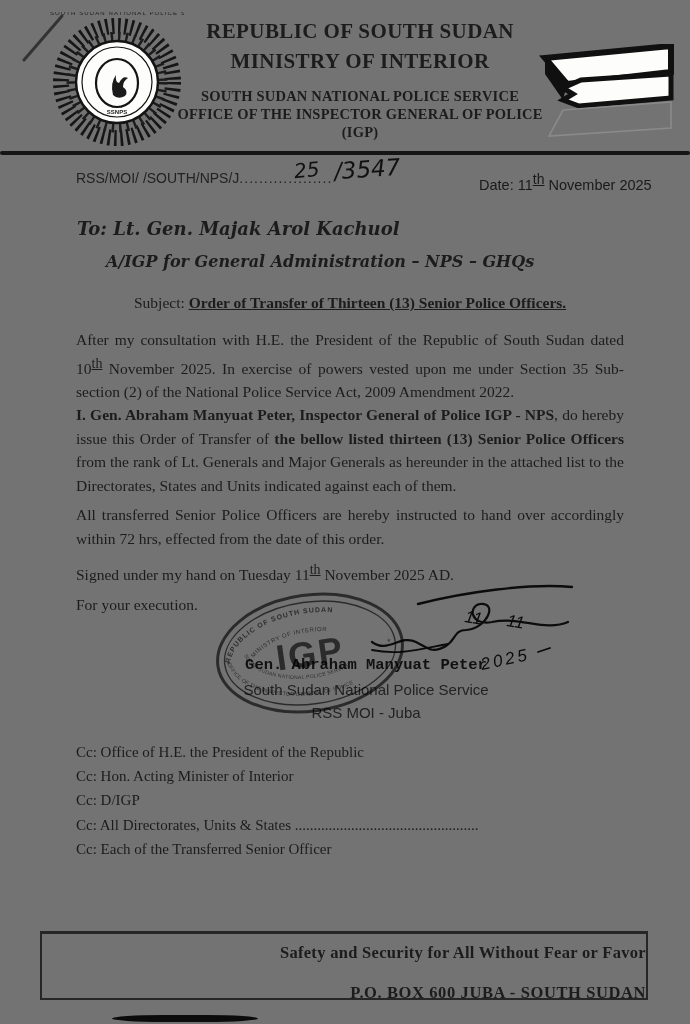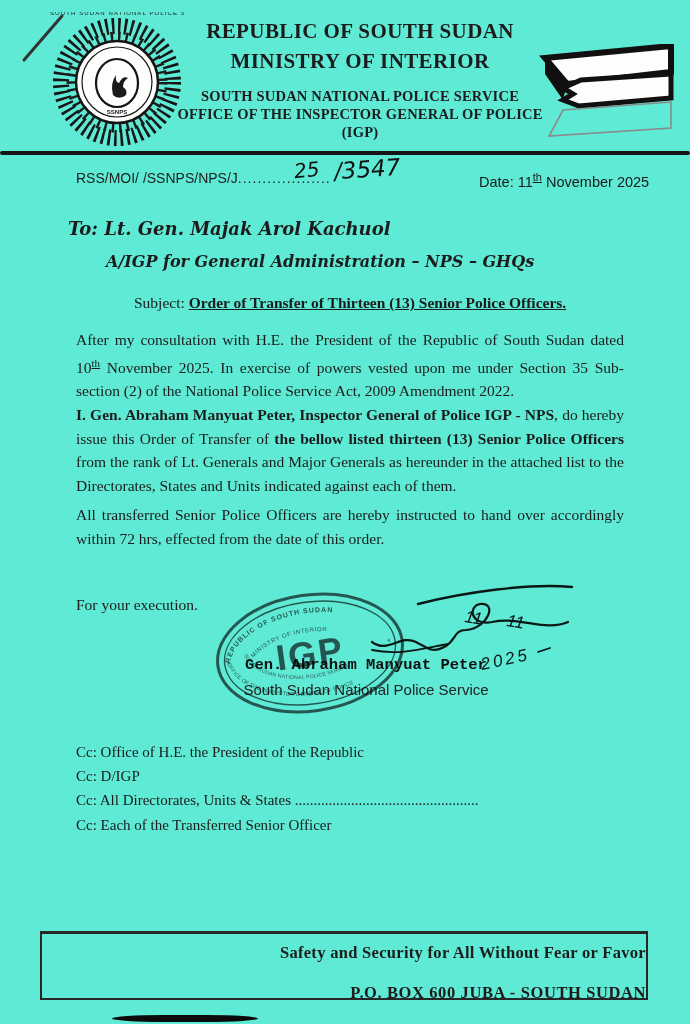--- a/index.html
+++ b/index.html
@@ -1,39 +1,39 @@
 <!DOCTYPE html>
 <html><head>
 <meta charset="utf-8">
 <style>
   html,body{margin:0;padding:0;background:#e8e8e6;}
   .page{
     position:relative;width:690px;height:1024px;margin:0 auto;
-    background:#5eead4;overflow:hidden;
+    background:#737373;overflow:hidden;
     font-family:"Liberation Serif", serif;color:#1c1c1c;
   }
   .abs{position:absolute;}
   
   .hdr{left:158px;top:16px;width:404px;text-align:center;font-weight:bold;}
   .hdr .big{font-size:21px;letter-spacing:.4px;line-height:30px;}
   .hdr .small{font-size:14.5px;letter-spacing:.2px;line-height:18px;}
   .hdr .gap{height:11px;}
   .rule{left:0;top:151px;width:690px;height:4px;background:#151515;border-radius:2px;}
   
   .refline{left:76px;top:170px;width:400px;font-family:"Liberation Sans",sans-serif;
     font-size:14px;color:#222;}
   .dots{letter-spacing:1px;}
   .hand{font-family:"DejaVu Sans",sans-serif;font-style:italic;color:#111;}
   .hw-a{left:218px;top:-12px;font-size:20px;transform:rotate(-6deg);position:absolute;}
   .hw-b{left:258px;top:-14px;font-size:23px;transform:rotate(-4deg);position:absolute;}
   .dateline{left:479px;top:171px;font-family:"Liberation Sans",sans-serif;font-size:14.5px;color:#1a1a1a;}
-  sup{font-size:11px;vertical-align:6px;text-decoration:underline;}
+  sup{font-size:14px;vertical-align:6px;text-decoration:underline;}
   
   .script{font-family:"DejaVu Serif",serif;font-style:italic;font-weight:bold;}
-  .toline{left:68px;top:218px;font-size:18px;}
+  .toline{left:77px;top:218px;font-size:18px;}
   .titleline{left:106px;top:252px;font-size:16px;}
   
   .subject{left:134px;top:294px;font-size:15.5px;}
   .subject b{text-decoration:underline;}
   
   .para{left:76px;top:0;width:548px;font-size:15.5px;line-height:23.5px;text-align:justify;}
   .p1{top:328px;}
   .p2{top:403px;}
   .p3{top:503px;}
   .p4{left:76px;top:562px;font-size:15.5px;}
@@ -91,21 +91,21 @@
   <svg class="abs" style="left:533px;top:44px;" width="152" height="112" viewBox="0 0 152 112">
     <polygon points="12,14 138,2 138,28 34,40" fill="#fdfdfb" stroke="#101010" stroke-width="6"></polygon>
     <polygon points="30,44 48,36 138,30 138,54 46,62 30,56 40,50" fill="#fdfdfb" stroke="#101010" stroke-width="5"></polygon>
     <polygon points="12,14 34,40 30,56 12,30" fill="#101010"></polygon>
     <polygon points="30,66 138,58 138,84 16,92" fill="none" stroke="#8a8a8a" stroke-width="1.6"></polygon>
   </svg>
 
   <div class="abs rule"></div>
 
   <div class="abs refline">
-    <span>RSS/MOI/ /SSNPS/NPS/J</span><span class="dots">..........</span><span class="dots">.........</span>
+    <span>RSS/MOI/ /SOUTH/NPS/J</span><span class="dots">..........</span><span class="dots">.........</span>
     <span class="hand hw-a">25</span>
     <span class="hand hw-b">/3547</span>
   </div>
 
   <div class="abs dateline">
     <span>Date: 11</span><sup>th</sup><span> November 2025</span>
   </div>
 
   <div class="abs script toline">To: Lt. Gen. Majak Arol Kachuol</div>
   <div class="abs script titleline">A/IGP for General Administration – NPS – GHQs</div>
@@ -114,20 +114,23 @@
     <span>Subject: </span><b>Order of Transfer of Thirteen (13) Senior Police Officers.</b>
   </div>
 
   <div class="abs para p1">
     <span>After my consultation with H.E. the President of the Republic of South Sudan dated 10</span><sup>th</sup><span> November 2025. In exercise of powers vested upon me under Section 35 Sub-section (2) of the National Police Service Act, 2009 Amendment 2022.</span>
   </div>
   <div class="abs para p2">
     <b>I. Gen. Abraham Manyuat Peter, Inspector General of Police IGP - NPS</b><span>, do hereby issue this Order of Transfer of </span><b>the bellow listed thirteen (13) Senior Police Officers</b><span> from the rank of Lt. Generals and Major Generals as hereunder in the attached list to the Directorates, States and Units indicated against each of them.</span>
   </div>
   <div class="abs para p3">All transferred Senior Police Officers are hereby instructed to hand over accordingly within 72 hrs, effected from the date of this order.</div>
+  <div class="abs p4">
+    <span>Signed under my hand on Tuesday 11</span><sup>th</sup><span> November 2025 AD.</span>
+  </div>
   <div class="abs p5">For your execution.</div>
 
   <div class="abs stampwrap">
     <svg width="196" height="126" viewBox="0 0 196 126">
       <ellipse cx="98" cy="63" rx="93" ry="58" fill="none" stroke="#3c3c3c" stroke-width="3"></ellipse>
       <ellipse cx="98" cy="63" rx="86" ry="51" fill="none" stroke="#3c3c3c" stroke-width="1.4"></ellipse>
       <path id="st-top1" d="M 16,70 A 82,47 0 0 1 180,70" fill="none"></path>
       <path id="st-top2" d="M 34,76 A 64,34 0 0 1 162,76" fill="none"></path>
       <path id="st-bot1" d="M 14,56 A 84,49 0 0 0 182,56" fill="none"></path>
       <path id="st-bot2" d="M 32,52 A 66,36 0 0 0 164,52" fill="none"></path>
@@ -149,24 +152,26 @@
       <text x="94" y="44" font-size="17" font-style="italic" fill="#161616" transform="rotate(9 94 44)">11</text>
       <text x="136" y="48" font-size="17" font-style="italic" fill="#161616" transform="rotate(9 136 48)">11</text>
       <text x="112" y="92" font-size="17" font-style="italic" fill="#161616" letter-spacing="3" transform="rotate(-12 112 92)">2025</text>
       <path d="M 168,74 L 180,70" stroke="#161616" stroke-width="1.8" fill="none" stroke-linecap="round"></path>
     </svg>
   </div>
 
   <div class="abs signoff">
     <div class="nm">Gen. Abraham Manyuat Peter</div>
     <div>South Sudan National Police Service</div>
+    <div>RSS MOI - Juba</div>
   </div>
 
   <div class="abs cclist">
     <div>Cc: Office of H.E. the President of the Republic</div>
+    <div>Cc: Hon. Acting Minister of Interior</div>
     <div>Cc: D/IGP</div>
     <div>Cc: All Directorates, Units &amp; States .................................................</div>
     <div>Cc: Each of the Transferred Senior Officer</div>
   </div>
 
   <div class="abs footerbox">
     <div class="m1">Safety and Security for All Without Fear or Favor</div>
     <div class="m2">P.O. BOX 600 JUBA - SOUTH SUDAN</div>
   </div>
 

